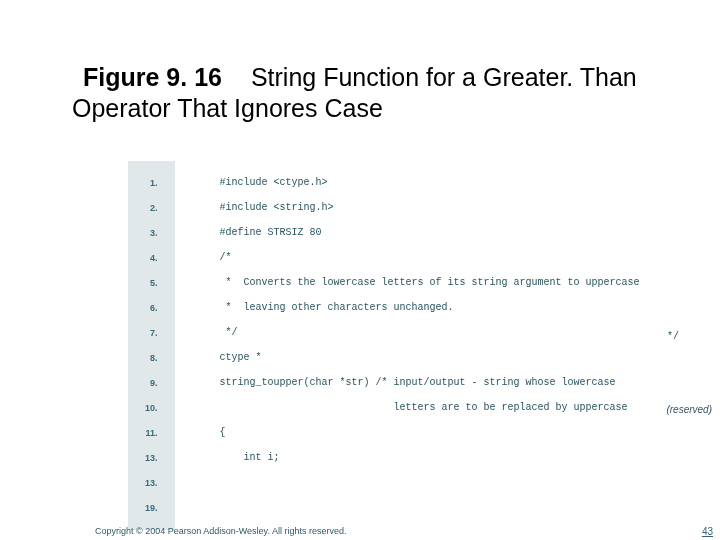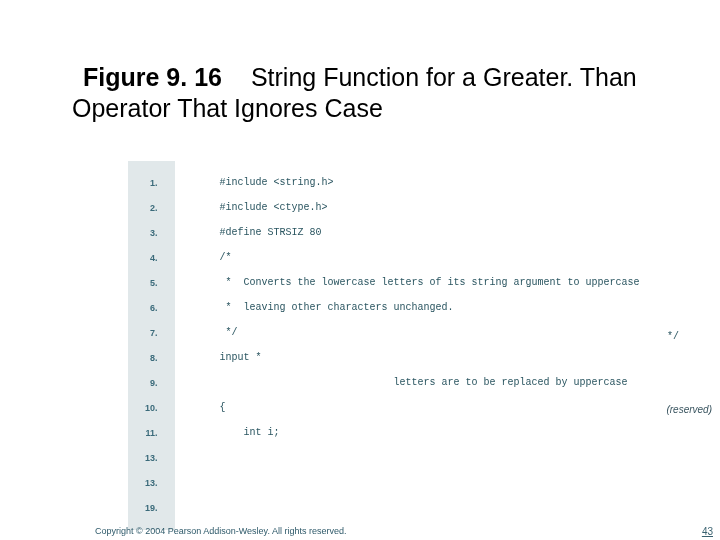--- a/index.html
+++ b/index.html
@@ -112,30 +112,31 @@
       <div>7.</div>
       <div>8.</div>
       <div>9.</div>
       <div>10.</div>
       <div>11.</div>
       <div>13.</div>
       <div>13.</div>
       <div>19.</div>
     </div>
     <div class="code-lines">
+      <pre>#include &lt;ctype.h&gt;</pre>
       <pre>#include &lt;string.h&gt;</pre>
-      <pre>#include &lt;ctype.h&gt;</pre>
       <pre></pre>
       <pre>#define STRSIZ 80</pre>
       <pre></pre>
       <pre>/*</pre>
       <pre> *  Converts the lowercase letters of its string argument to uppercase</pre>
       <pre> *  leaving other characters unchanged.</pre>
       <pre> */</pre>
-      <pre>input *</pre>
+      <pre>ctype *</pre>
+      <pre>string_toupper(char *str) /* input/output - string whose lowercase</pre>
       <pre>                             letters are to be replaced by uppercase</pre>
       <pre>{</pre>
       <pre>    int i;</pre>
       <span class="star-eol">*/</span>
     </div>
   </div>
 
   <div class="continued">(reserved)</div>
 
   <div class="footer">

